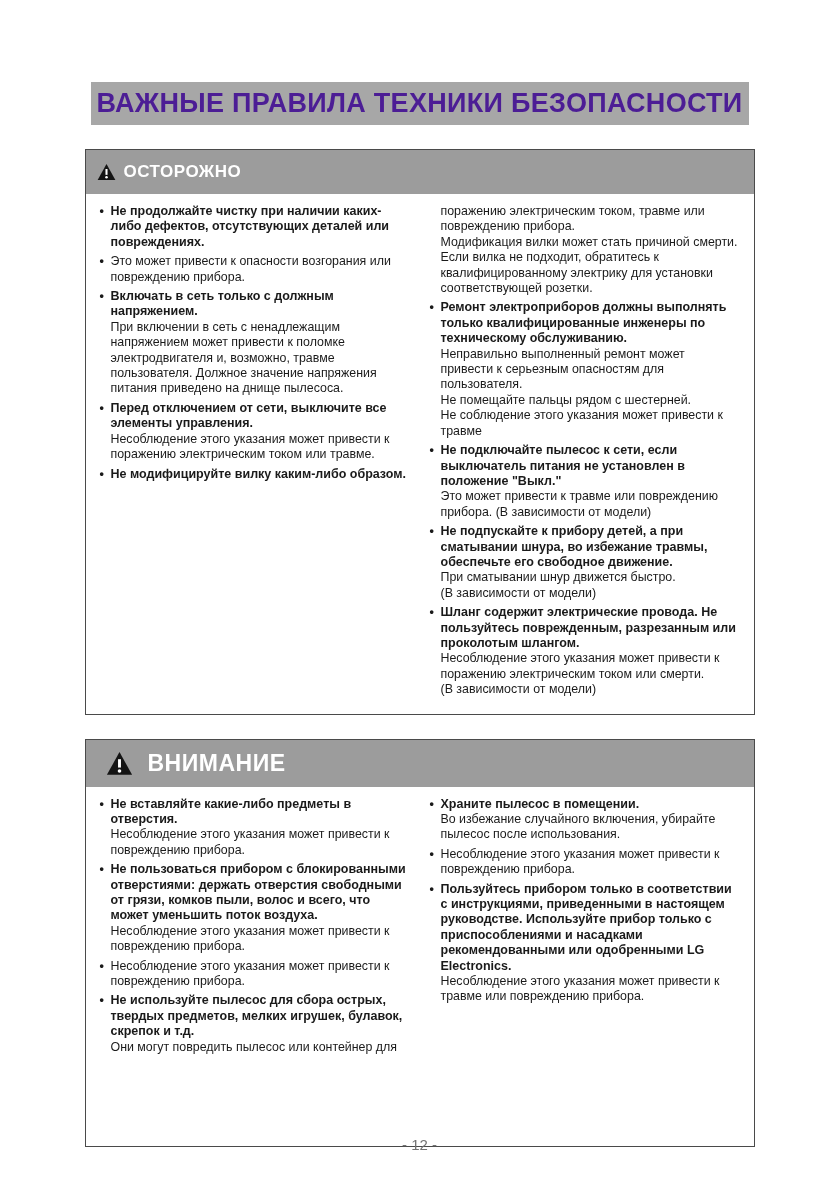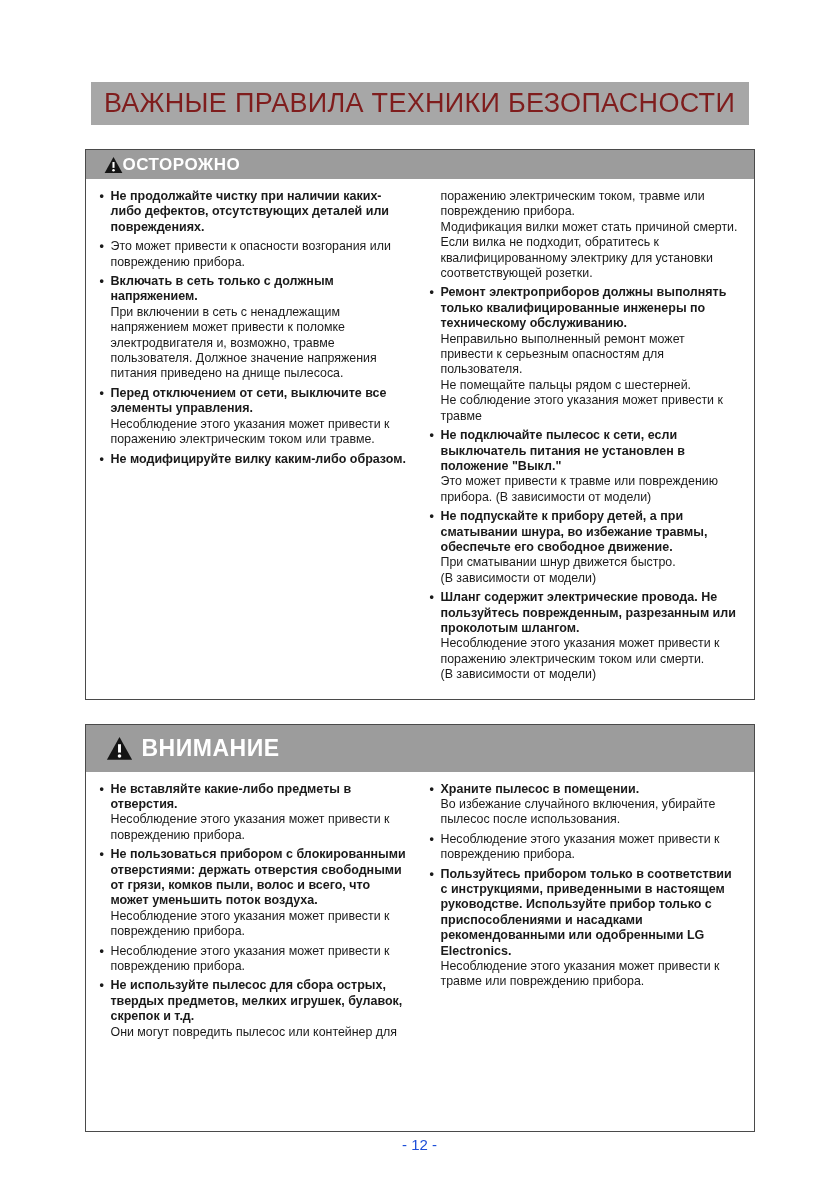--- a/index.html
+++ b/index.html
@@ -13,38 +13,38 @@
     font-family: "Liberation Sans", "DejaVu Sans", sans-serif;
     overflow: hidden;
   }
   .title-bar {
     width: 658px; height: 43px;
     margin: 82px auto 0;
     background: #a7a7a7;
     display: flex; align-items: center; justify-content: center;
   }
   .title-bar .title-text {
-    font-size: 27px; font-weight: normal; color: #7f1d1d;
+    font-size: 27px; font-weight: bold; color: #4c1d95;
     letter-spacing: 0.3px; white-space: nowrap;
   }
   .warn-box {
     width: 670px;
     margin: 24px auto 0;
     border: 1px solid #4a4a4a;
     background: #ffffff;
   }
   .warn-box.caution { min-height: 540px; }
   .warn-box.attention { min-height: 408px; }
   .warn-header {
     background: #9c9c9c;
     display: flex; align-items: center;
     color: #ffffff; font-weight: bold;
   }
-  .warn-header.small { height: 29px; padding-left: 18px; font-size: 17px; letter-spacing: 0.5px; }
-  .warn-header.large { height: 47px; padding-left: 20px; gap: 9px; font-size: 23px; letter-spacing: 0.5px; }
+  .warn-header.small { height: 44px; padding-left: 11px; gap: 8px; font-size: 17px; letter-spacing: 0.5px; }
+  .warn-header.large { height: 47px; padding-left: 20px; gap: 15px; font-size: 23px; letter-spacing: 0.5px; }
   .warn-icon { display: inline-flex; }
   .warn-icon svg { display: block; }
   .columns {
     display: flex; gap: 20px;
     padding: 10px 14px 12px 14px;
   }
   .col { flex: 1; min-width: 0; }
   .item { display: flex; margin-bottom: 4px; }
   .bullet {
     flex: 0 0 11px; width: 11px;
@@ -54,21 +54,21 @@
   .item-heading {
     font-weight: bold; font-size: 12.5px; line-height: 15.4px;
   }
   .item-body {
     font-size: 12.4px; line-height: 15.4px;
     white-space: pre-line;
   }
   .page-number {
     position: absolute; left: 0; bottom: 38px;
     width: 100%; text-align: center;
-    font-size: 15px; color: #1d4ed8;
+    font-size: 15px; color: #737373;
   }
 </style>
 </head>
 <body>
 
 <div class="page">
 
   <div class="title-bar">
     <span class="title-text">ВАЖНЫЕ ПРАВИЛА ТЕХНИКИ БЕЗОПАСНОСТИ</span>
   </div>

